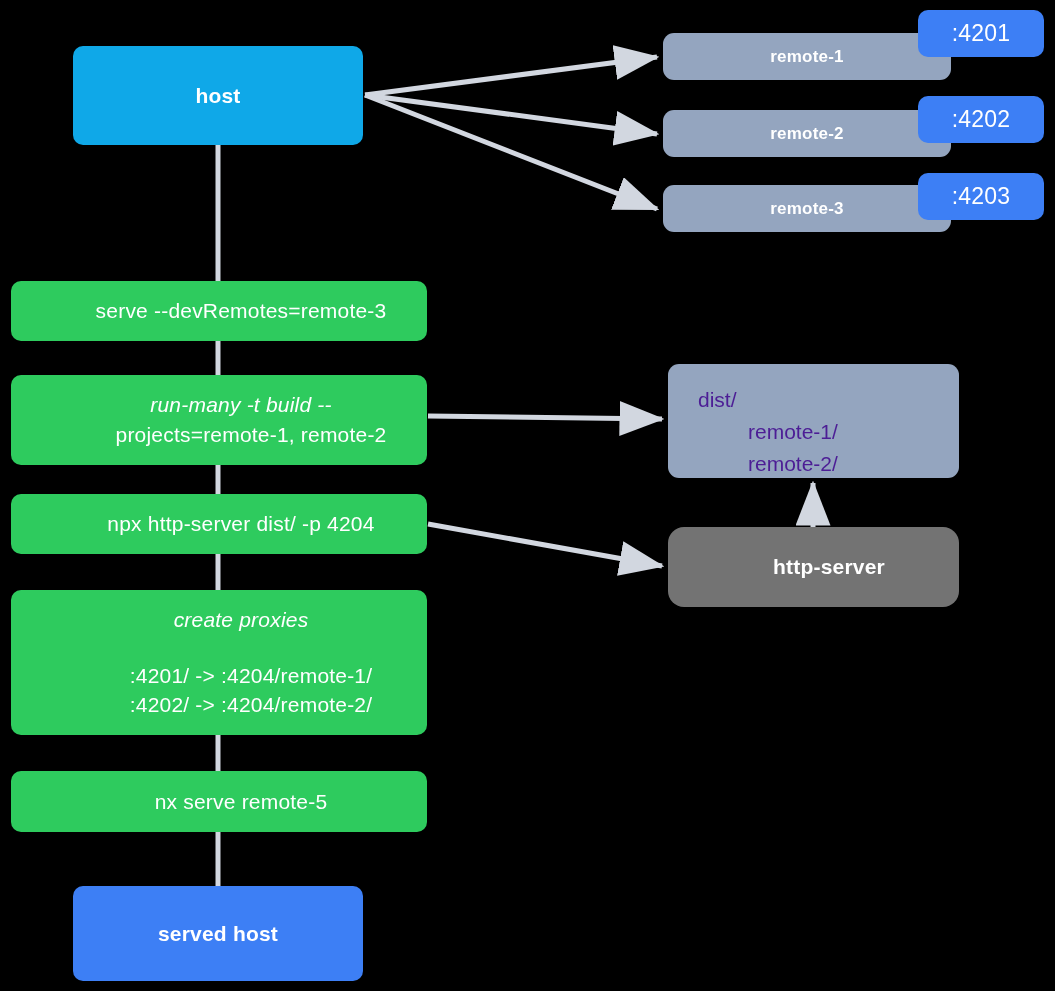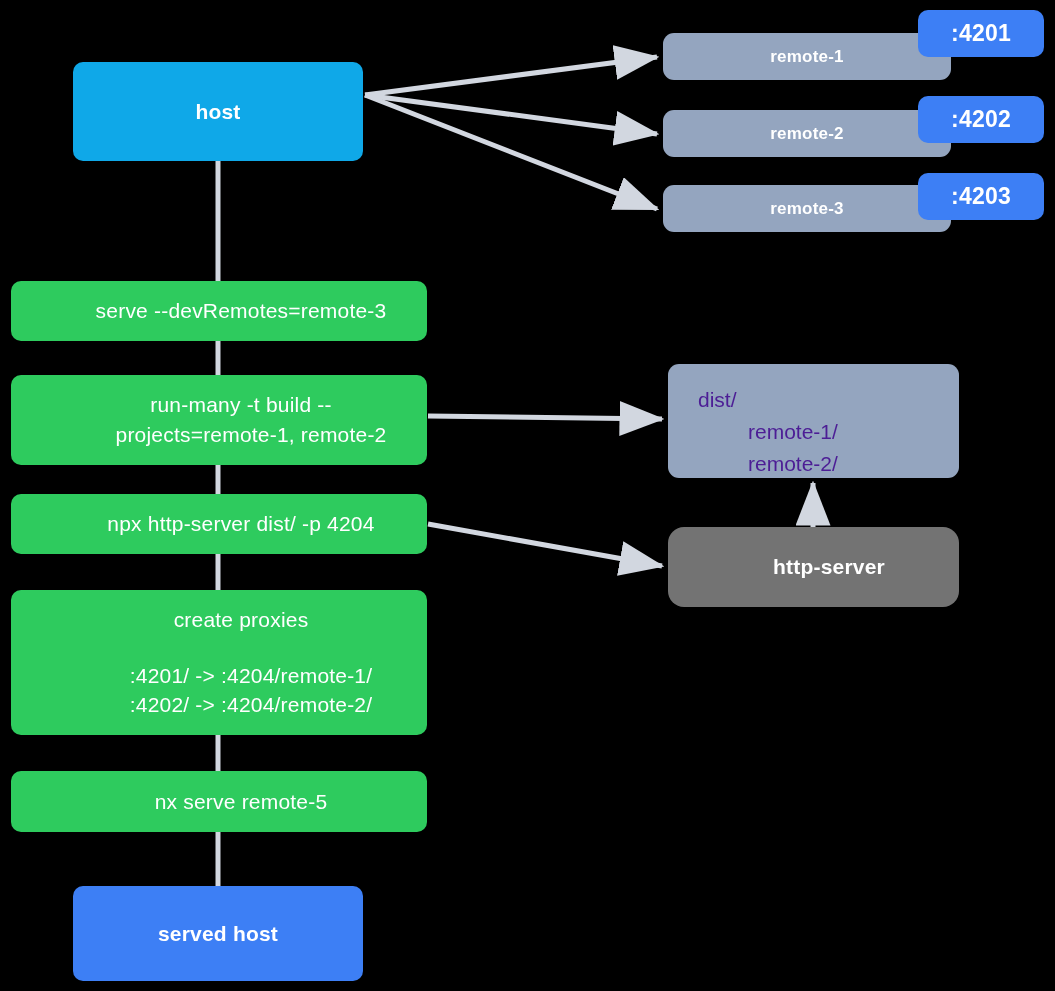--- a/index.html
+++ b/index.html
@@ -35,21 +35,20 @@
     align-items: center;
     justify-content: center;
     color: #ffffff;
     text-align: center;
     letter-spacing: 0.2px;
   }
   .node-host {
     background: #0FA8E8;
     font-weight: bold;
     font-size: 21px;
-    margin-top: 16px;
   }
   .node-served {
     background: #3D7FF5;
     font-weight: bold;
     font-size: 21px;
   }
   .node-cmd {
     background: #2ECB5E;
     font-weight: normal;
     font-size: 21px;
@@ -69,21 +68,21 @@
     border-radius: 16px;
     padding-left: 31px;
   }
   .badge {
     position: absolute;
     box-sizing: border-box;
     background: #3D7FF5;
     color: #ffffff;
     border-radius: 10px;
     font-size: 23px;
-    font-weight: bold;
+    font-weight: normal;
     display: flex;
     align-items: center;
     justify-content: center;
     letter-spacing: 0.2px;
   }
   .dist-box {
     position: absolute;
     box-sizing: border-box;
     background: #94A5BF;
     border-radius: 11px;
@@ -91,20 +90,21 @@
     font-size: 21px;
     line-height: 1.52;
     padding: 20px 0 0 30px;
     text-align: left;
   }
   .dist-line-indent {
     padding-left: 50px;
   }
   .cmd-title {
     display: block;
+    font-style: italic;
   }
   .cmd-gap {
     display: block;
     height: 26px;
   }
   .cmd-sub {
     display: block;
     margin-left: 20px;
   }
 </style>

